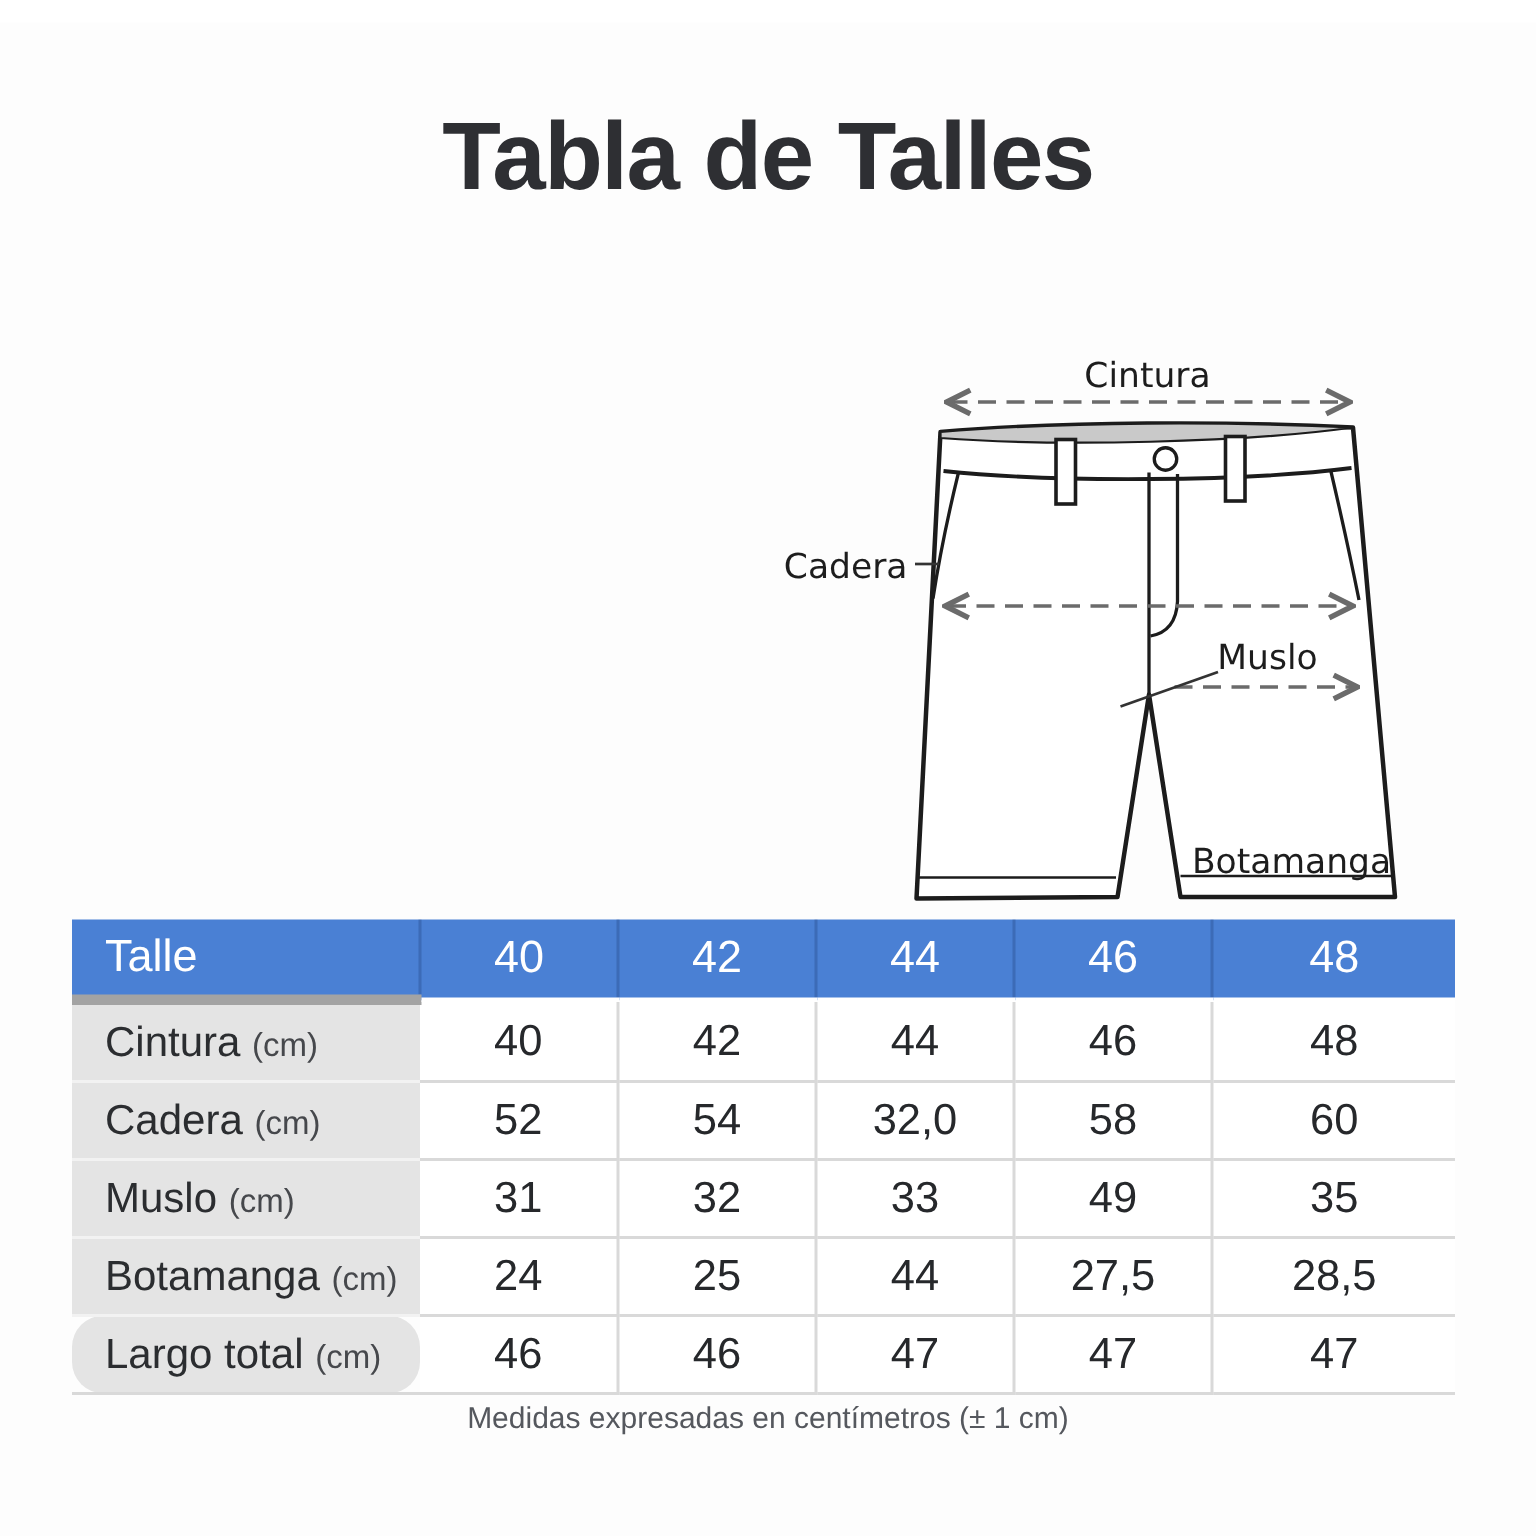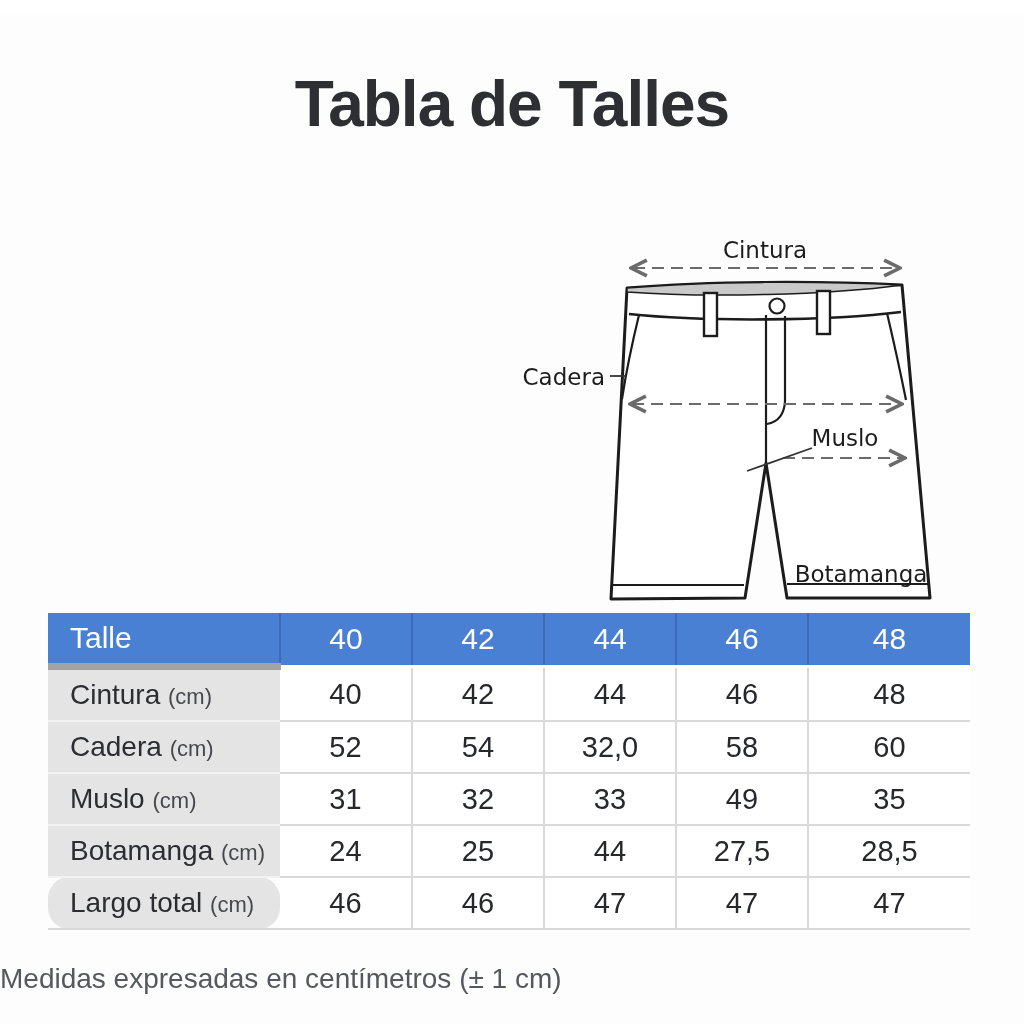--- a/index.html
+++ b/index.html
@@ -59,22 +59,22 @@
     background:var(--label-column-bg,#e4e4e4);
     text-align:left; padding-left:22px; font-size:28px; color:#2b2d30;
     border-top:2px solid #15803d; border-right:none; border-bottom:2px solid #f2f2f2;
   }
   #size-table tbody tr:first-child td.rowlabel { border-top:7px solid #a3a3a3; }
   #size-table tbody tr:last-child td.rowlabel { border-bottom:2px solid var(--grid-line,#d9d9d9);border-radius:21px; }
   .unit { font-size:22px; color:#46484c; }
 
   
   .footnote {
-    position:absolute; top:948px; left:0; width:100%;
-    font-size:28px; color:var(--footnote-text,#55585e);
+    position:absolute; top:920px; left:0; width:100%;
+    text-align:center; font-size:20px; color:var(--footnote-text,#55585e);
   }
 </style>
 </head>
 <body>
 
 <div id="canvas">
 
   <h1 class="page-title">Tabla de Talles</h1>
 
   <svg id="diagram" viewBox="478 206 512 406" xmlns="http://www.w3.org/2000/svg">

